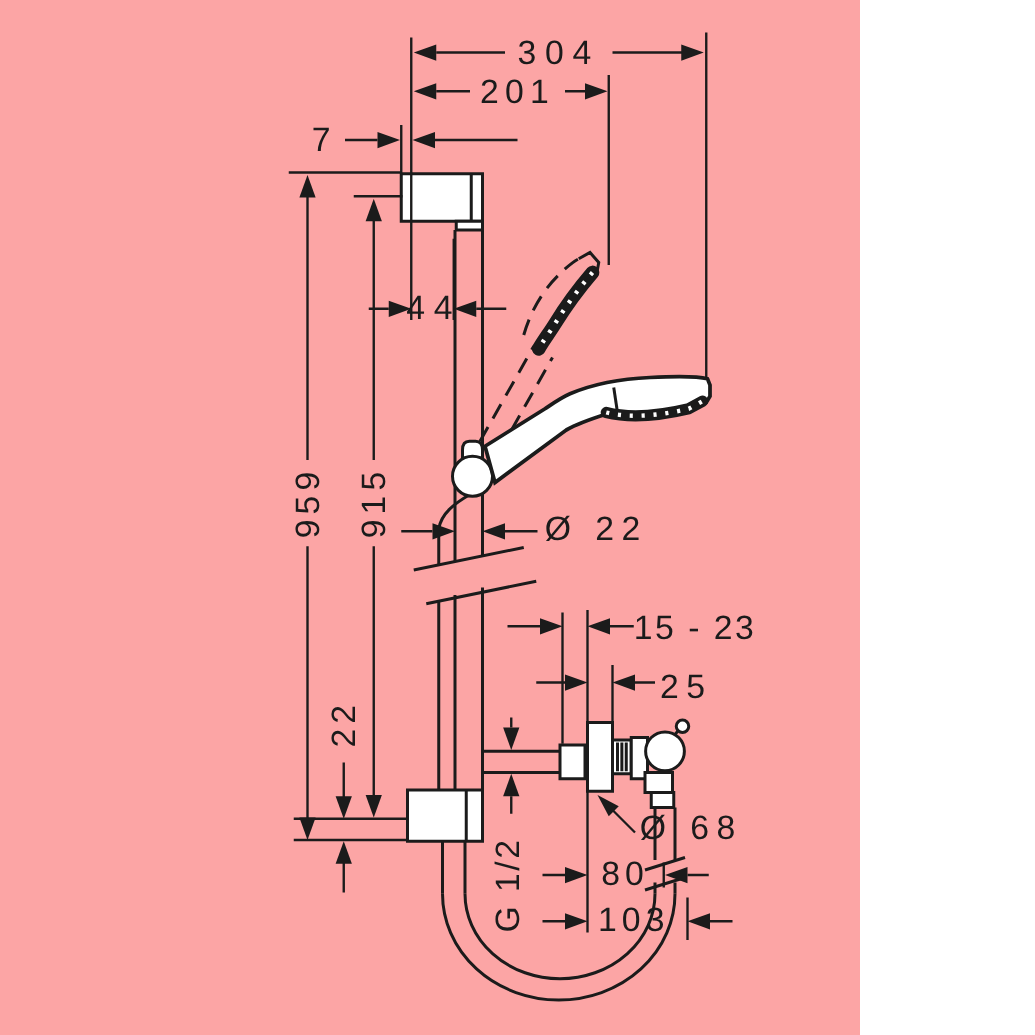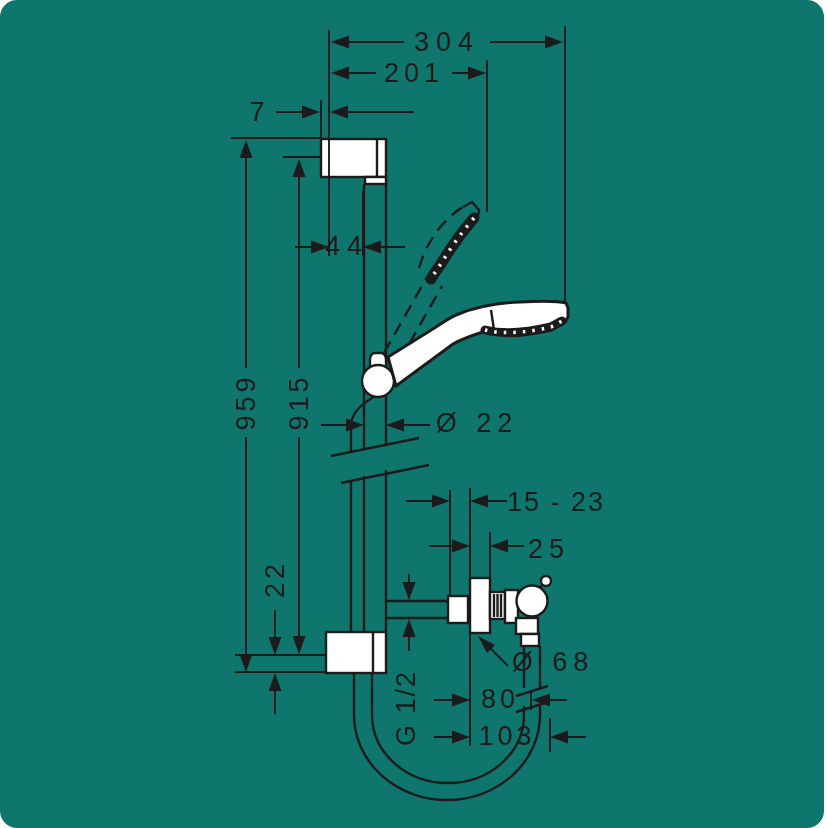--- a/index.html
+++ b/index.html
@@ -5,24 +5,23 @@
   html, body {
     margin: 0;
     padding: 0;
     background: #ffffff;
     width: 828px;
     height: 828px;
     overflow: hidden;
   }
   #stage {
     position: relative;
-    width: 824px;
+    width: 688px;
     height: 828px;
-    background: #0f766e;
-    border-radius: 17px;
+    background: #fca5a5;
   }
   svg { display: block; }
   .dim {
     font-family: "Liberation Sans", "DejaVu Sans", sans-serif;
     font-size: 27px;
     fill: #1b1b1b;
   }
   .outline { stroke: #1b1b1b; stroke-width: 2.4; fill: none; }
   .outline-heavy { stroke: #1b1b1b; stroke-width: 3; fill: none; }
   .whitefill { fill: #ffffff; }

